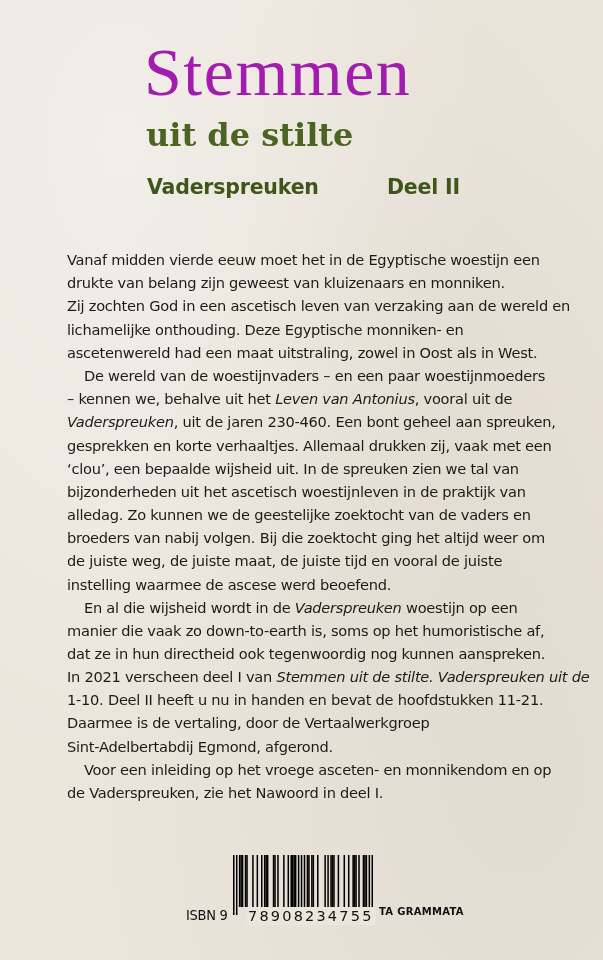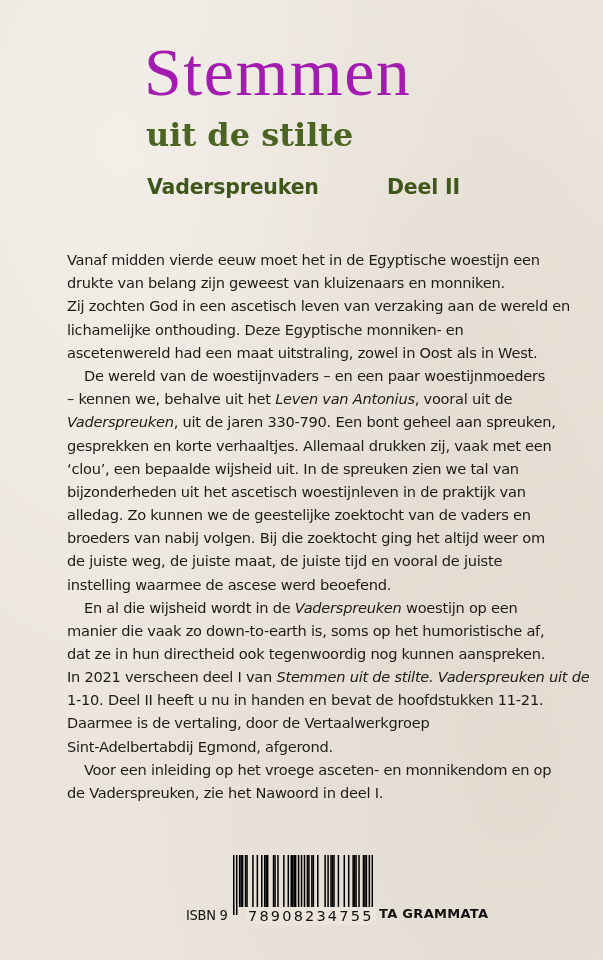--- a/index.html
+++ b/index.html
@@ -56,21 +56,21 @@
   }
   .isbn-digits {
     position:absolute; top:907px; font-size:14.5px; color:#111;
     font-family:"DejaVu Sans", sans-serif; letter-spacing:2.2px; white-space:nowrap;
     background:#ebe5dc; padding:0 2px; line-height:18px;
   }
   .digits1 { left:246px; }
   .digits2 { left:303px; }
   .publisher {
     position:absolute; left:379px; top:906px; font-weight:bold;
-    font-size:13px; color:#111; letter-spacing:0.3px; white-space:nowrap;
+    font-size:10px; color:#111; letter-spacing:0.3px; white-space:nowrap;
     font-family:"DejaVu Sans", sans-serif;
   }
 </style>
 </head>
 <body>
 
 <div class="title-block">
   <div class="t1">Stemmen</div>
   <div class="t2">uit de stilte</div>
   <div class="sub left">Vaderspreuken</div>
@@ -78,21 +78,21 @@
 </div>
 
 <div class="body-text block1" id="block1">
     <span class="line"><span>Vanaf midden vierde eeuw moet het in de Egyptische woestijn een</span></span>
     <span class="line"><span>drukte van belang zijn geweest van kluizenaars en monniken.</span></span>
     <span class="line"><span>Zij zochten God in een ascetisch leven van verzaking aan de wereld en</span></span>
     <span class="line"><span>lichamelijke onthouding. Deze Egyptische monniken- en</span></span>
     <span class="line"><span>ascetenwereld had een maat uitstraling, zowel in Oost als in West.</span></span>
     <span class="line indent"><span>De wereld van de woestijnvaders – en een paar woestijnmoeders</span></span>
     <span class="line"><span>– kennen we, behalve uit het </span><em>Leven van Antonius</em><span>, vooral uit de</span></span>
-    <span class="line"><em>Vaderspreuken</em><span>, uit de jaren 330-790. Een bont geheel aan spreuken,</span></span>
+    <span class="line"><em>Vaderspreuken</em><span>, uit de jaren 230-460. Een bont geheel aan spreuken,</span></span>
     <span class="line"><span>gesprekken en korte verhaaltjes. Allemaal drukken zij, vaak met een</span></span>
     <span class="line"><span>‘clou’, een bepaalde wijsheid uit. In de spreuken zien we tal van</span></span>
     <span class="line"><span>bijzonderheden uit het ascetisch woestijnleven in de praktijk van</span></span>
     <span class="line"><span>alledag. Zo kunnen we de geestelijke zoektocht van de vaders en</span></span>
     <span class="line"><span>broeders van nabij volgen. Bij die zoektocht ging het altijd weer om</span></span>
     <span class="line"><span>de juiste weg, de juiste maat, de juiste tijd en vooral de juiste</span></span>
     <span class="line"><span>instelling waarmee de ascese werd beoefend.</span></span>
     <span class="line indent"><span>En al die wijsheid wordt in de </span><em>Vaderspreuken</em><span> woestijn op een</span></span>
     <span class="line"><span>manier die vaak zo down-to-earth is, soms op het humoristische af,</span></span>
     <span class="line"><span>dat ze in hun directheid ook tegenwoordig nog kunnen aanspreken.</span></span>

